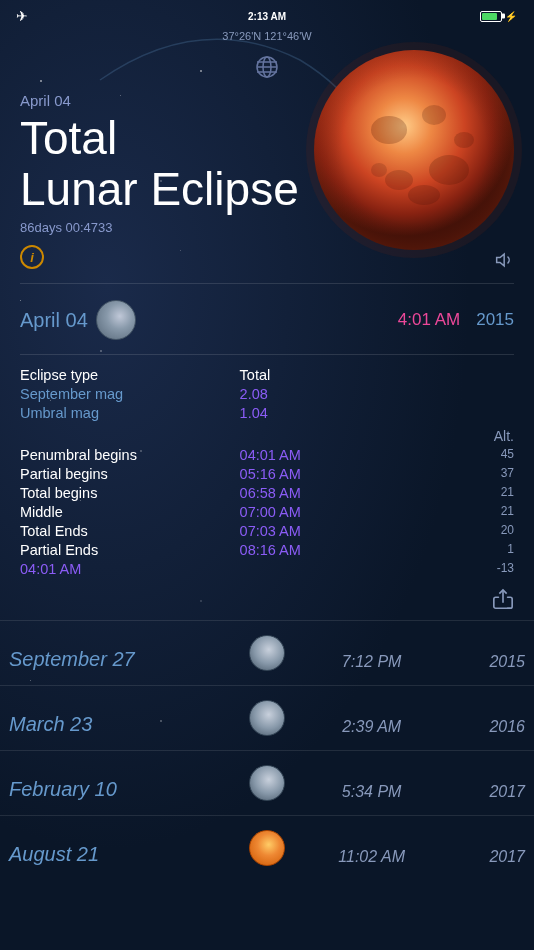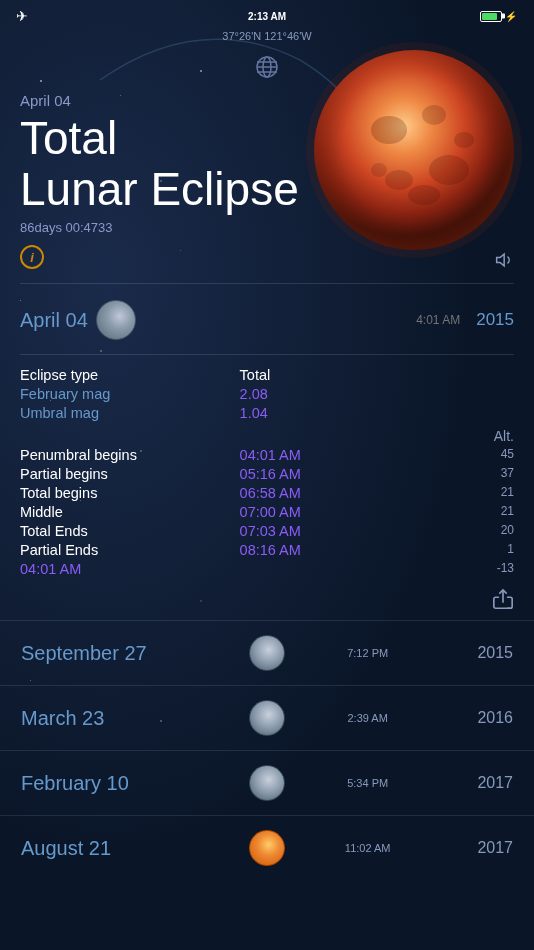--- a/index.html
+++ b/index.html
@@ -178,22 +178,22 @@
       display: flex;
       align-items: center;
       justify-content: space-between;
       padding: 10px 0 8px;
     }
     .eclipse-header-date {
       font-size: 20px;
       color: #6699cc;
     }
     .eclipse-header-time {
-      font-size: 12px;
-      color: #737373;
+      font-size: 17px;
+      color: #ec4899;
       margin-left: auto;
       margin-right: 16px;
     }
     .eclipse-header-year {
       font-size: 17px;
       color: #6699cc;
     }
     .moon-phase-icon {
       width: 40px;
       height: 40px;
@@ -239,33 +239,34 @@
       flex: 0.5;
     }
 
     
     .eclipse-list {
       position: relative;
       z-index: 10;
     }
     .eclipse-list-item {
       display: flex;
-      align-items: center;
+      align-items: flex-end;
       justify-content: space-between;
-      padding: 14px 21px;
+      padding: 14px 9px;
       border-top: 1px solid rgba(255,255,255,0.1);
       cursor: pointer;
+      font-style: italic;
     }
     .eclipse-list-date {
       font-size: 20px;
       color: #6699cc;
       flex: 1.5;
     }
     .eclipse-list-time {
-      font-size: 11px;
+      font-size: 16px;
       color: #8899bb;
       flex: 1;
       text-align: center;
     }
     .eclipse-list-year {
       font-size: 16px;
       color: #8899bb;
       flex: 0.5;
       text-align: right;
     }
@@ -410,21 +411,21 @@
 
   <div class="divider"></div>
 
   <div class="details-table">
     <div class="detail-row">
       <span class="detail-label">Eclipse type</span>
       <span class="detail-value white">Total</span>
       <span class="detail-alt"></span>
     </div>
     <div class="detail-row">
-      <span class="detail-label" style="color:#6699cc;">February mag</span>
+      <span class="detail-label" style="color:#6699cc;">September mag</span>
       <span class="detail-value">2.08</span>
       <span class="detail-alt"></span>
     </div>
     <div class="detail-row">
       <span class="detail-label" style="color:#6699cc;">Umbral mag</span>
       <span class="detail-value">1.04</span>
       <span class="detail-alt"></span>
     </div>
 
     <div class="detail-row" style="margin-top:4px;">

